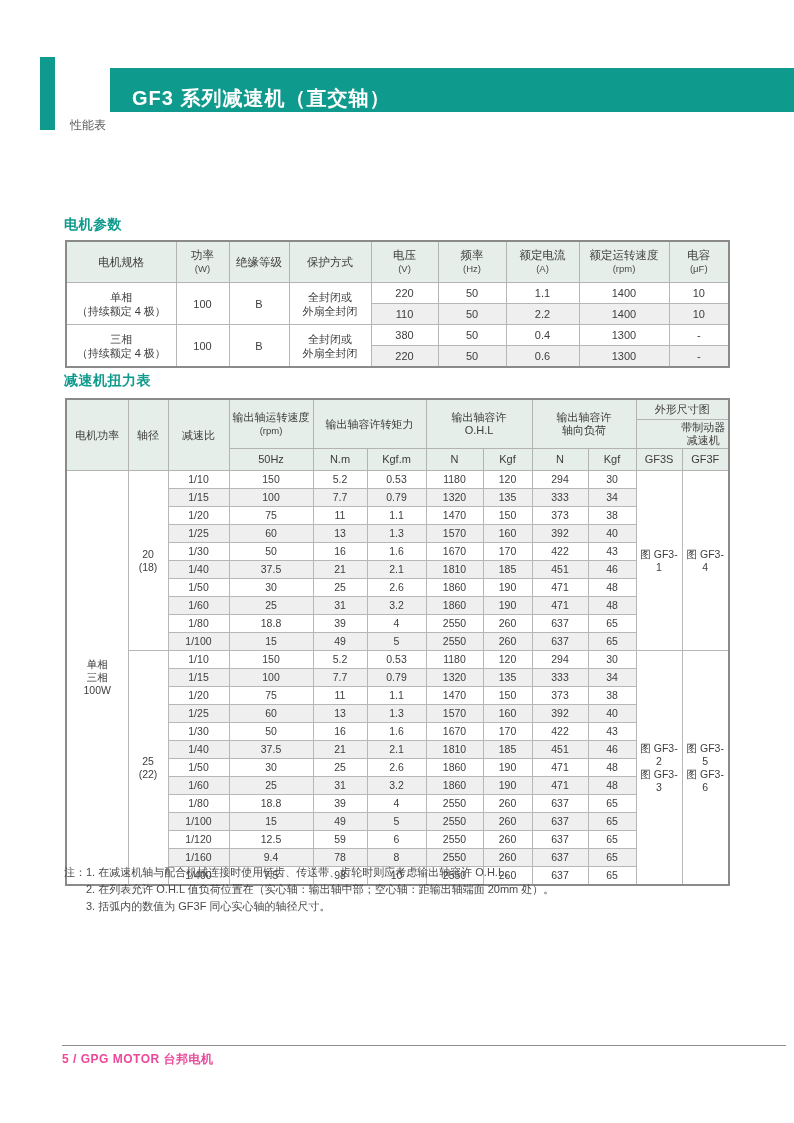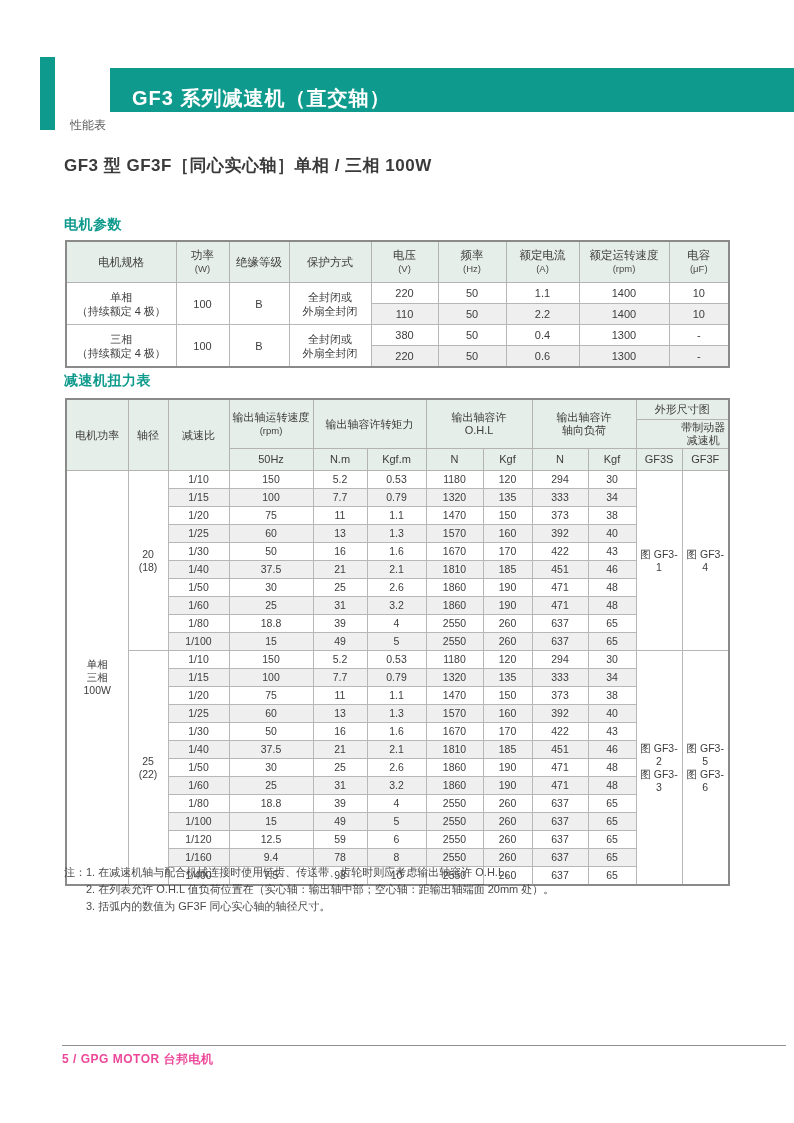--- a/index.html
+++ b/index.html
@@ -48,21 +48,20 @@
 </head>
 <body style="--teal: #0e9a8c; --hdr: #e6eee9; --alt: #efefef;">
 
 <div class="accent-strip"></div>
 <div class="header-bar">
   <span>GF3 系列减速机（直交轴）</span>
 </div>
 <div class="subtitle">性能表</div>
 
 <div class="titles">
-  <div>GF3 型 GF3F［同心实心轴］单相 / 三相 100W</div>
 </div>
 
 <div class="section-label" id="motor-label">电机参数</div>
 
 <table id="motor-table">
   <colgroup>
     <col style="width:110px">
       <col style="width:53px">
       <col style="width:60px">
       <col style="width:82px">

